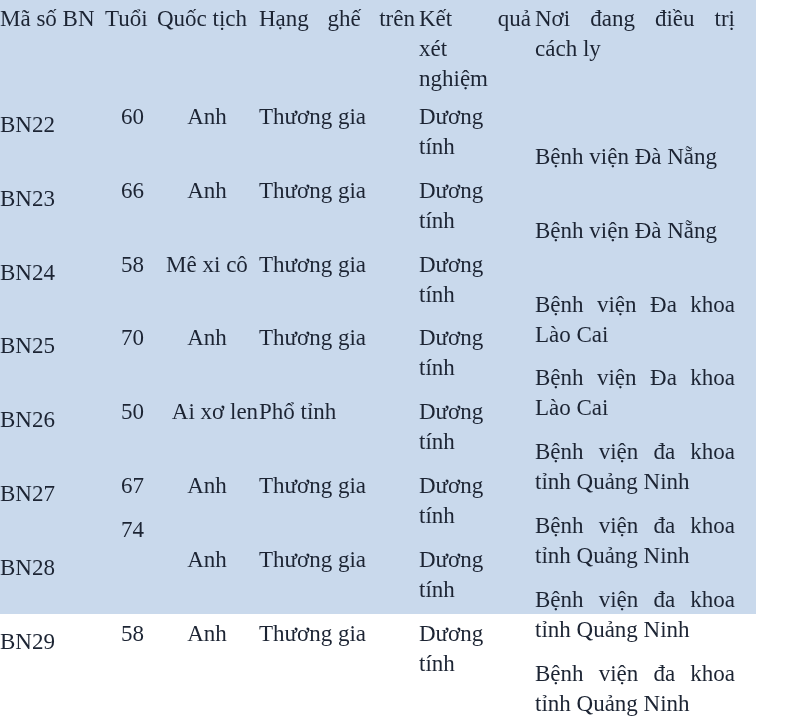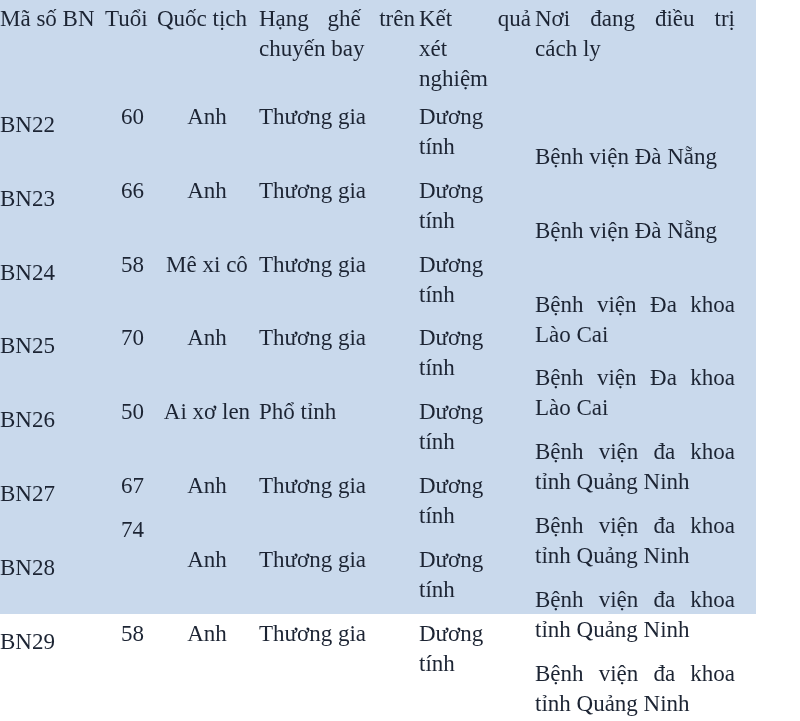--- a/index.html
+++ b/index.html
@@ -22,21 +22,20 @@
 <div class="panel">
 
   <div class="hdr" style="left:0;top:4px;">Mã số BN</div>
   <div class="hdr" style="left:105px;top:4px;">Tuổi</div>
   <div class="hdr" style="left:157px;top:4px;">Quốc tịch</div>
   <div class="hdr just" style="left:259px;top:4px;width:156px;">
     <span>Hạng</span>
     <span>ghế</span>
     <span>trên</span>
   </div>
-  <div class="hdr" style="left:259px;top:34px;">chuyến bay</div>
   <div class="hdr just" style="left:419px;top:4px;width:112px;">
     <span>Kết</span>
     <span>quả</span>
   </div>
   <div class="hdr" style="left:419px;top:34px;">xét</div>
   <div class="hdr" style="left:419px;top:64px;">nghiệm</div>
   <div class="hdr just" style="left:535px;top:4px;width:200px;">
     <span>Nơi</span>
     <span>đang</span>
     <span>điều</span>
@@ -89,21 +88,21 @@
           <span>Bệnh</span>
           <span>viện</span>
           <span>Đa</span>
           <span>khoa</span>
         </div>
         <div class="cell c-place" style="top: 353px;">Lào Cai</div>
       </div>
       <div>
         <div class="cell c-id" style="top: 397px;">BN26</div>
         <div class="cell c-age" style="top: 397px;">50</div>
-        <div class="cell c-nat" style="top: 397px;">Ai xơ len</div>
+        <div class="cell c-nat" style="top: 397px; margin-left: 8px;">Ai xơ len</div>
         <div class="cell c-seat" style="top: 397px;">Phổ tỉnh</div>
         <div class="cell c-res" style="top: 397px;">Dương</div>
         <div class="cell c-res" style="top: 427px;">tính</div>
         <div class="cell c-place just" style="top: 397px;">
           <span>Bệnh</span>
           <span>viện</span>
           <span>đa</span>
           <span>khoa</span>
         </div>
         <div class="cell c-place" style="top: 427px;">tỉnh Quảng Ninh</div>

